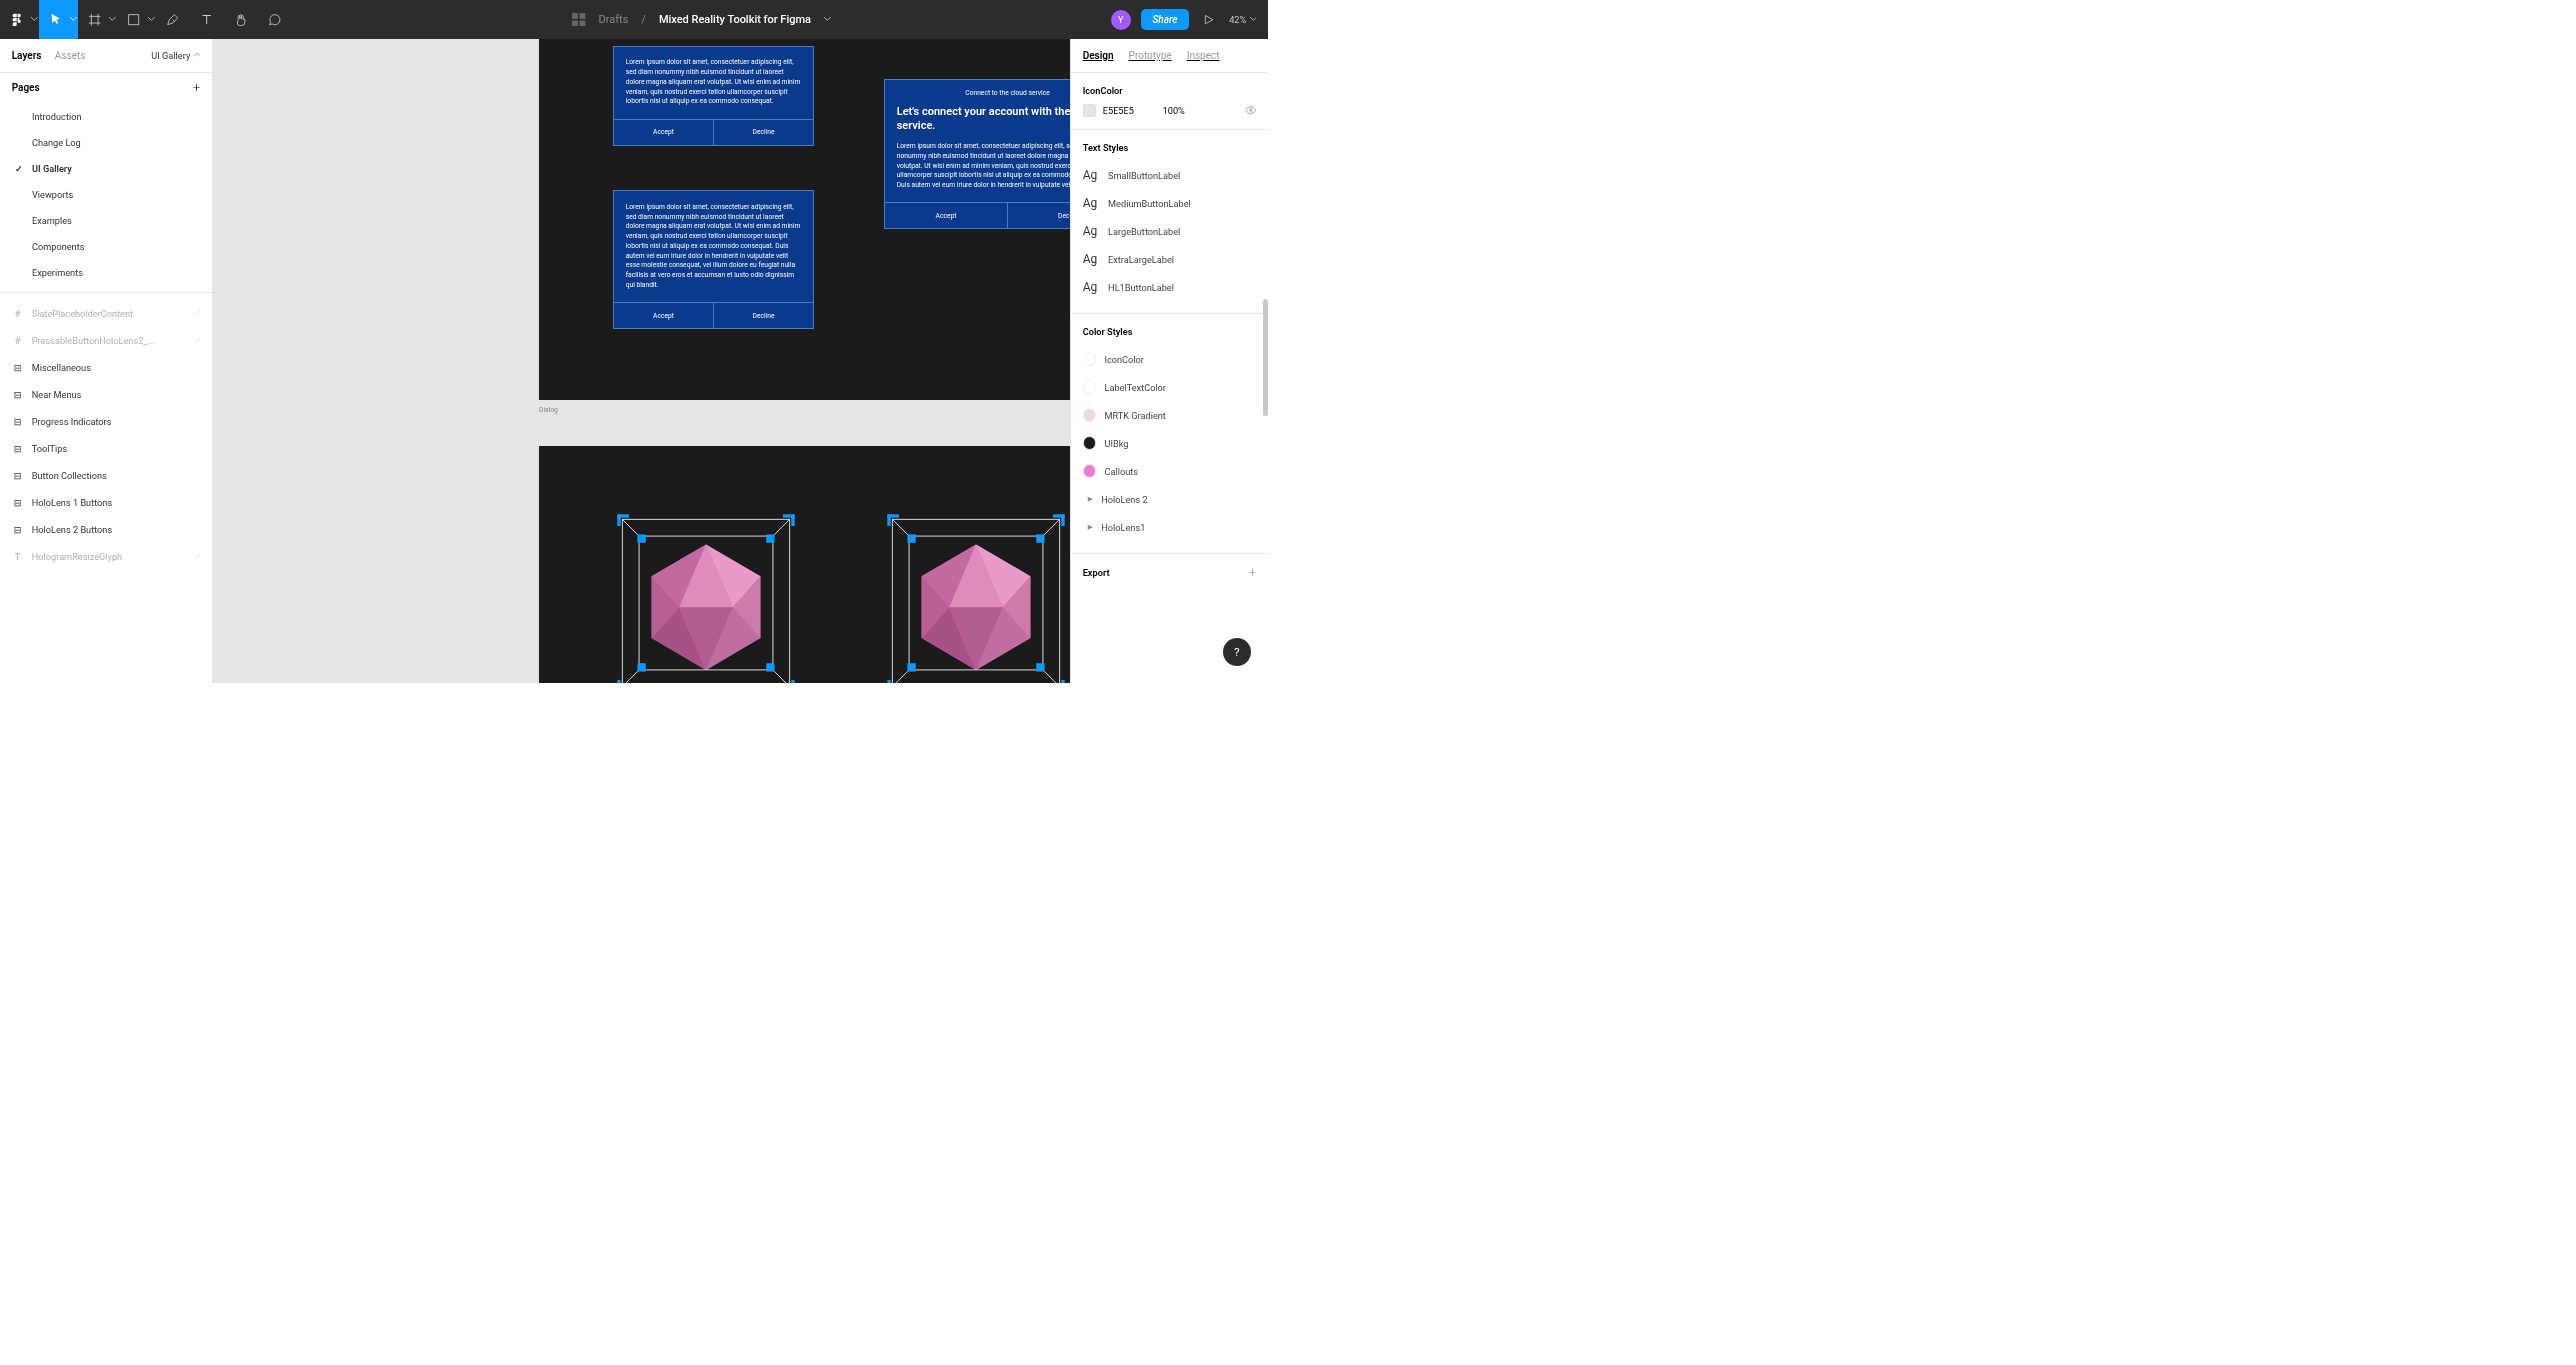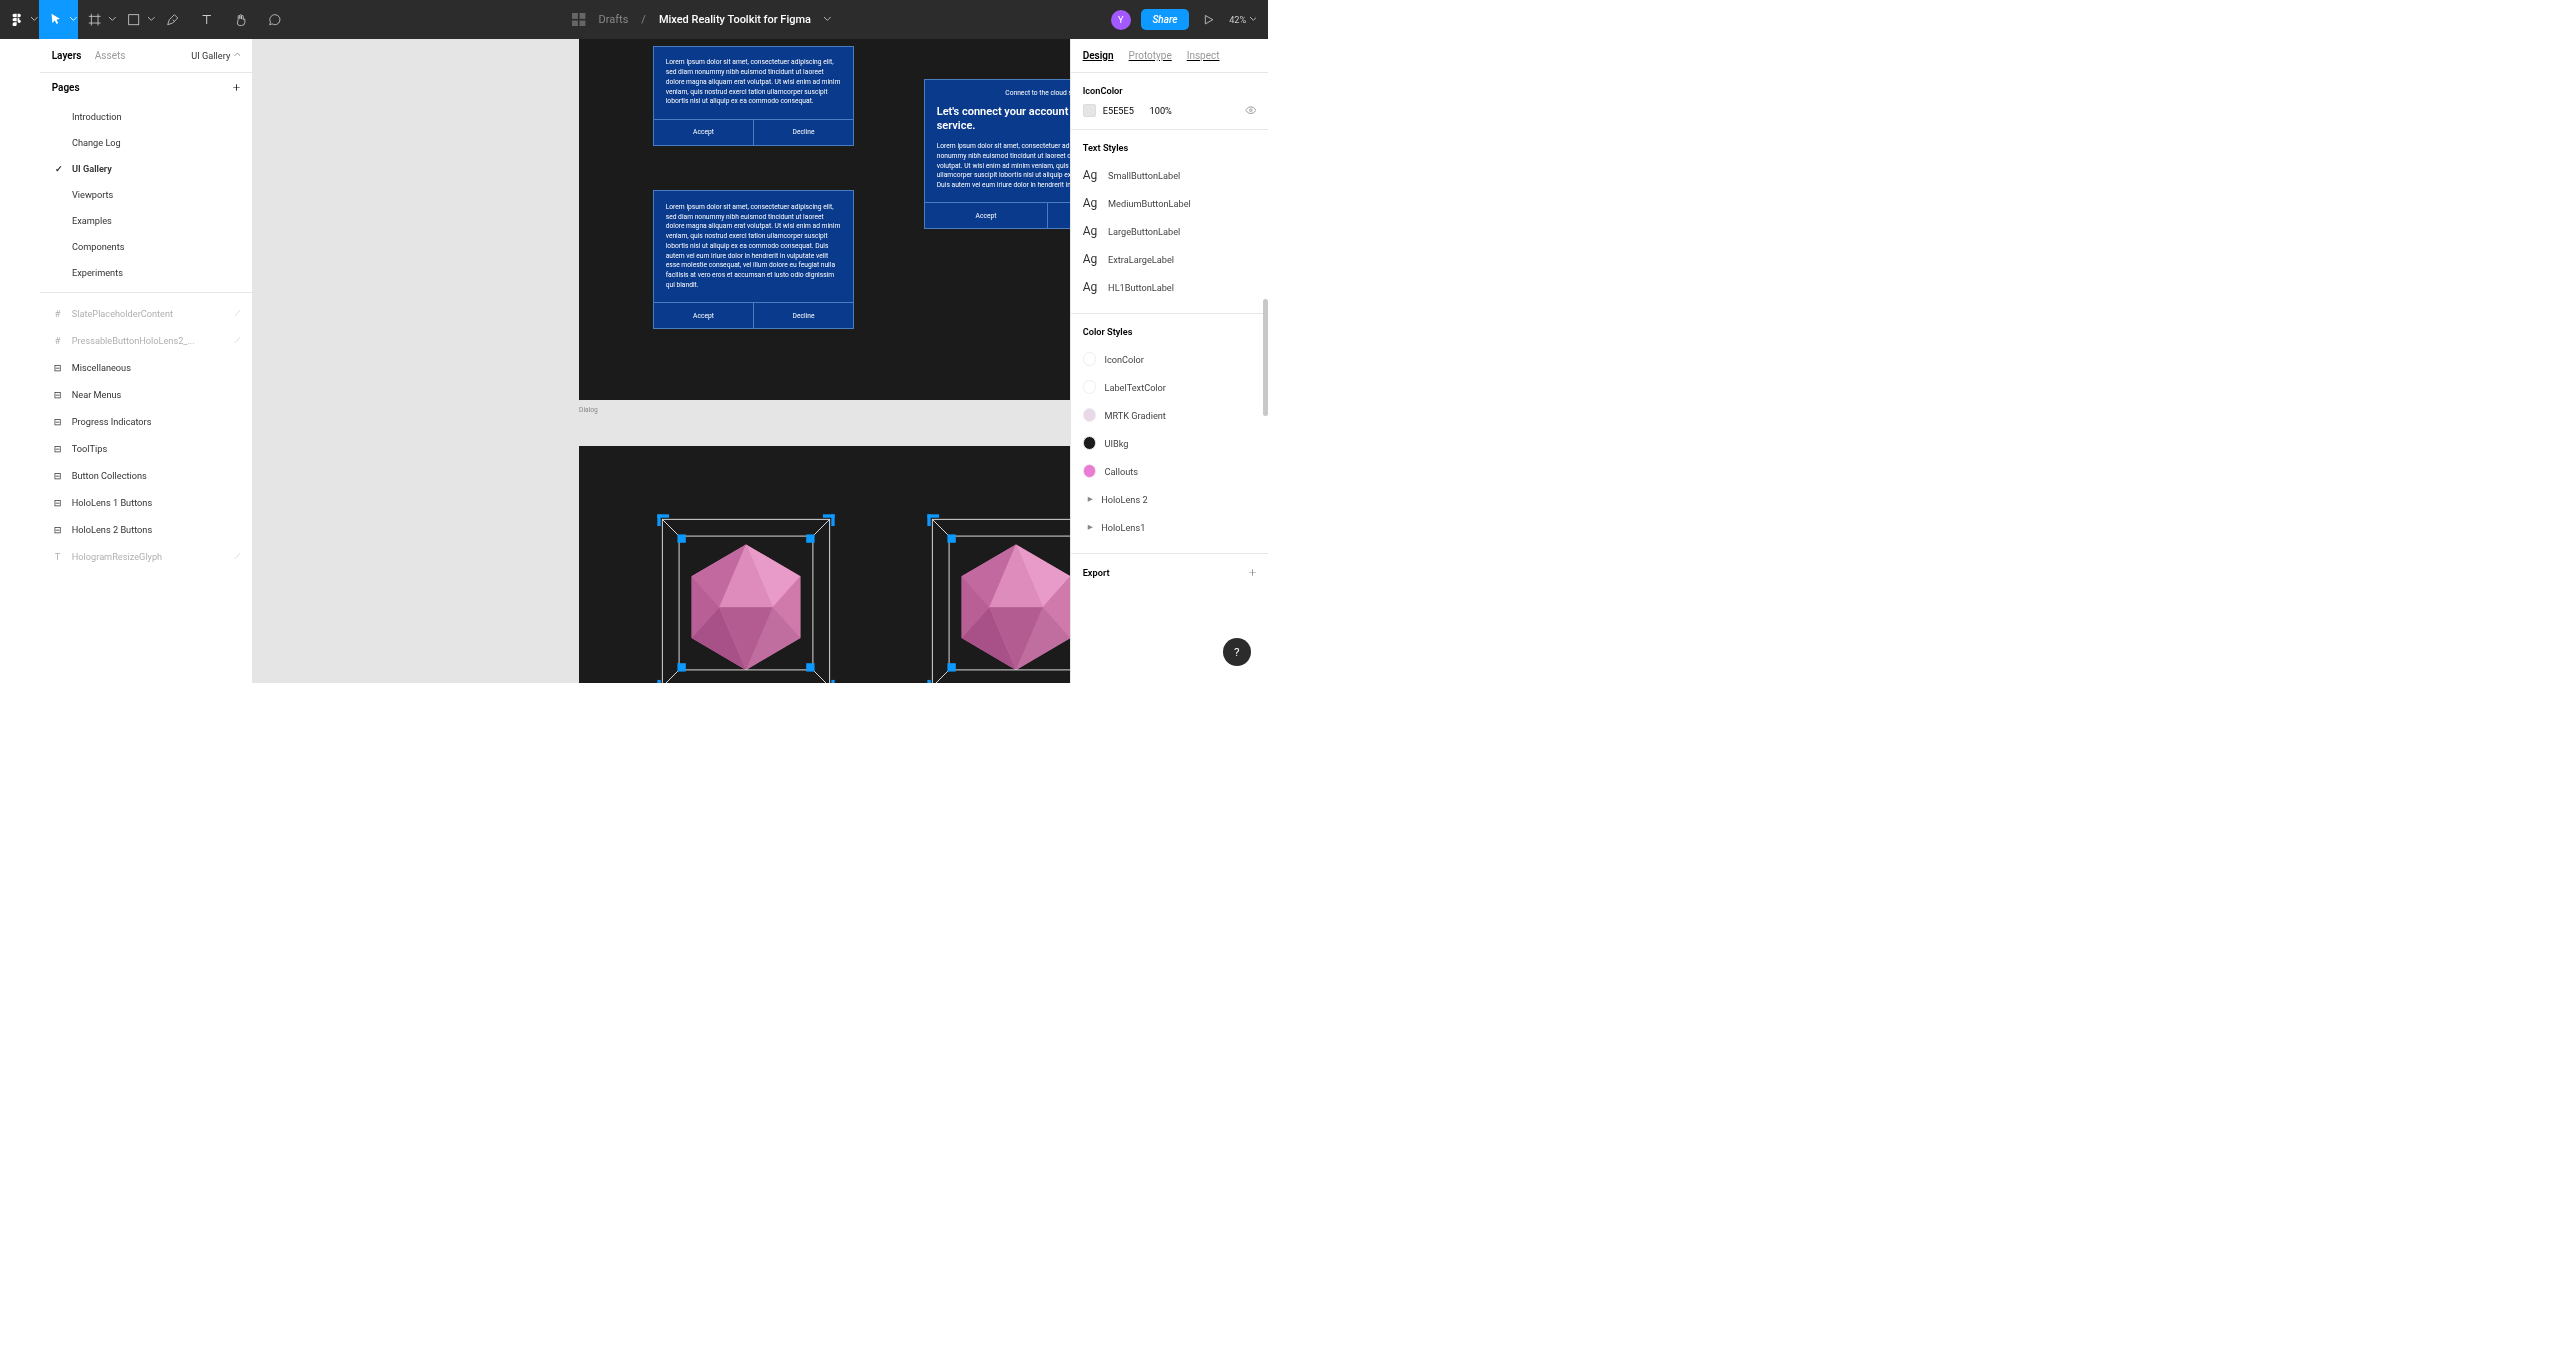--- a/index.html
+++ b/index.html
@@ -14,21 +14,21 @@
 .tb-chev { width: 8.4px; height: 39px; display: flex; align-items: center; justify-content: center; margin-left: -3.4px; }
 .tb-title { flex: 1; display: flex; align-items: center; justify-content: center; gap: 13px; font-size: 11px; }
 .tb-title .muted { color: #888; }
 .tb-title .bold { color: #fff; font-weight: 500; }
 .tb-right { display: flex; align-items: center; gap: 10px; padding-right: 11.7px; }
 .avatar { width: 20px; height: 20px; border-radius: 50%; background: #a259ff; color: #fff; font-size: 9.2px; display: flex; align-items: center; justify-content: center; }
 .share-btn { background: #0d99ff; color: #fff; border: none; padding: 5px 11.7px; border-radius: 5px; font-size: 10px; font-weight: 500; cursor: pointer; font-style: italic; }
 .zoom { color: #ccc; font-size: 9.2px; display: flex; align-items: center; gap: 3.4px; }
 
 
-.main { display: flex; height: calc(100% - 39px); padding-left: 40px; }
+.main { display: flex; height: calc(100% - 39px); }
 .left { width: 213px; border-right: 0.8px solid #e6e6e6; display: flex; flex-direction: column; background: #fff; }
 .right { width: 198px; border-left: 0.8px solid #e6e6e6; background: #fff; overflow-y: auto; position: relative; }
 .canvas { flex: 1; background: #e5e5e5; overflow: hidden; position: relative; }
 
 
 .ltabs { height: 34px; display: flex; align-items: center; padding: 0 11.7px; gap: 13.4px; border-bottom: 0.8px solid #e6e6e6; font-size: 10px; }
 .ltabs .tab { color: #999; cursor: pointer; }
 .ltabs .tab.active { color: #000; font-weight: 600; }
 .ltabs .picker { margin-left: auto; display: flex; align-items: center; gap: 3.4px; color: #333; font-size: 9.2px; }
 .pages-hdr { height: 29px; display: flex; align-items: center; padding: 0 11.7px; font-size: 10px; font-weight: 600; justify-content: space-between; }
@@ -344,21 +344,21 @@
     <div class="rtabs">
       <span class="tab active">Design</span>
       <span class="tab">Prototype</span>
       <span class="tab">Inspect</span>
     </div>
     <div class="rsect">
       <h4>IconColor</h4>
       <div class="bg-row">
         <div class="swatch" style="background:#e5e5e5"></div>
         <span>E5E5E5</span>
-        <span style="margin-left:9px">100%</span>
+        <span style="margin-left:22px">100%</span>
         <span class="eye"><svg width="11.7" height="8.4" viewBox="0 0 14 10">
               <path d="M7 1C3 1 1 5 1 5s2 4 6 4 6-4 6-4-2-4-6-4z" stroke="#888" fill="none"></path>
               <circle cx="7" cy="5" r="1.5" stroke="#888" fill="none"></circle>
             </svg></span>
       </div>
     </div>
     <div class="rsect">
       <h4>Text Styles</h4>
       <div id="text-styles">
           <div class="style-row">

